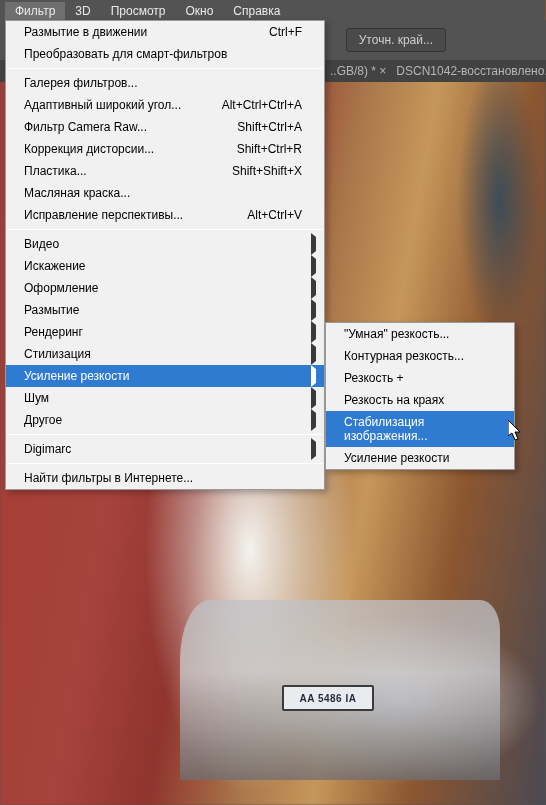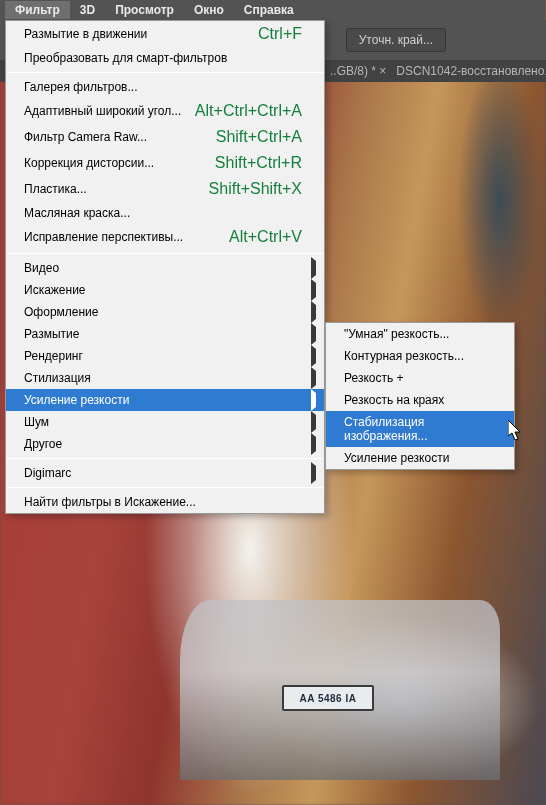--- a/index.html
+++ b/index.html
@@ -26,21 +26,21 @@
     position: absolute; left: 180px; top: 600px; width: 320px; height: 180px;
     background: linear-gradient(180deg, #bfc1c6 0%, #cbcdd2 40%, #9ea0a5 70%, #6c6e72 100%);
     border-radius: 30px 20px 0 0 / 60px 30px 0 0;
     opacity: 0.75;
   }
 
   
   .menubar {
     position: absolute; top: 0; left: 0; right: 1px; height: 20px;
     background: #535353; color: #e9e9e9;
-    display: flex; align-items: center; padding: 0 5px; font-weight: bold;
+    display: flex; align-items: flex-end; padding: 0 5px;
   }
   .menubar .item { padding: 2px 10px; cursor: default; }
   .menubar .item.active { background: #6f6f6f; }
 
   
   .toolbar {
     position: absolute; top: 20px; left: 0; right: 0; height: 40px;
     background: #535353;
   }
   .tool-btn {
@@ -64,21 +64,21 @@
     background: #f1f1f1; border: 1px solid #9a9a9a; color: #000;
     box-shadow: 3px 3px 6px rgba(0,0,0,0.25);
   }
   .menu .sep { height: 1px; margin: 3px 1px; background: #d0d0d0; border-bottom: 1px solid #ffffff; }
   .menu-item {
     display: flex; align-items: center; justify-content: space-between;
     padding: 4px 22px 4px 18px; cursor: default; position: relative;
   }
   .menu-item.highlight { background: #2f7bd1; color: #fff; }
   .menu-item.highlight .arrow .tri { border-left-color: #fff; }
-  .menu-item .shortcut { color: #15803d; font-size: 16px; }
+  .menu-item .shortcut { color: #000000; font-size: 12px; }
   .menu-item .arrow { position: absolute; right: 8px; }
   .menu-item .arrow .tri { width: 0; height: 0; border-top: 4px solid transparent; border-bottom: 4px solid transparent; border-left: 5px solid #3a3a3a; }
 
   
   .submenu {
     position: absolute; top: 322px; left: 325px; width: 190px;
     background: #f1f1f1; border: 1px solid #9a9a9a; color: #000;
     box-shadow: 3px 3px 6px rgba(0,0,0,0.25);
   }
   .submenu .menu-item { padding: 4px 18px; }
@@ -186,21 +186,21 @@
       <span>Другое</span>
       <span class="arrow"><span class="tri"></span></span>
     </div>
     <div class="sep"></div>
     <div class="menu-item">
       <span>Digimarc</span>
       <span class="arrow"><span class="tri"></span></span>
     </div>
     <div class="sep"></div>
     <div class="menu-item">
-      <span>Найти фильтры в Искажение...</span>
+      <span>Найти фильтры в Интернете...</span>
     </div>
   </div>
 
 <div class="submenu" id="submenu">
     <div class="menu-item">
       <span>"Умная" резкость...</span>
     </div>
     <div class="menu-item">
       <span>Контурная резкость...</span>
     </div>

